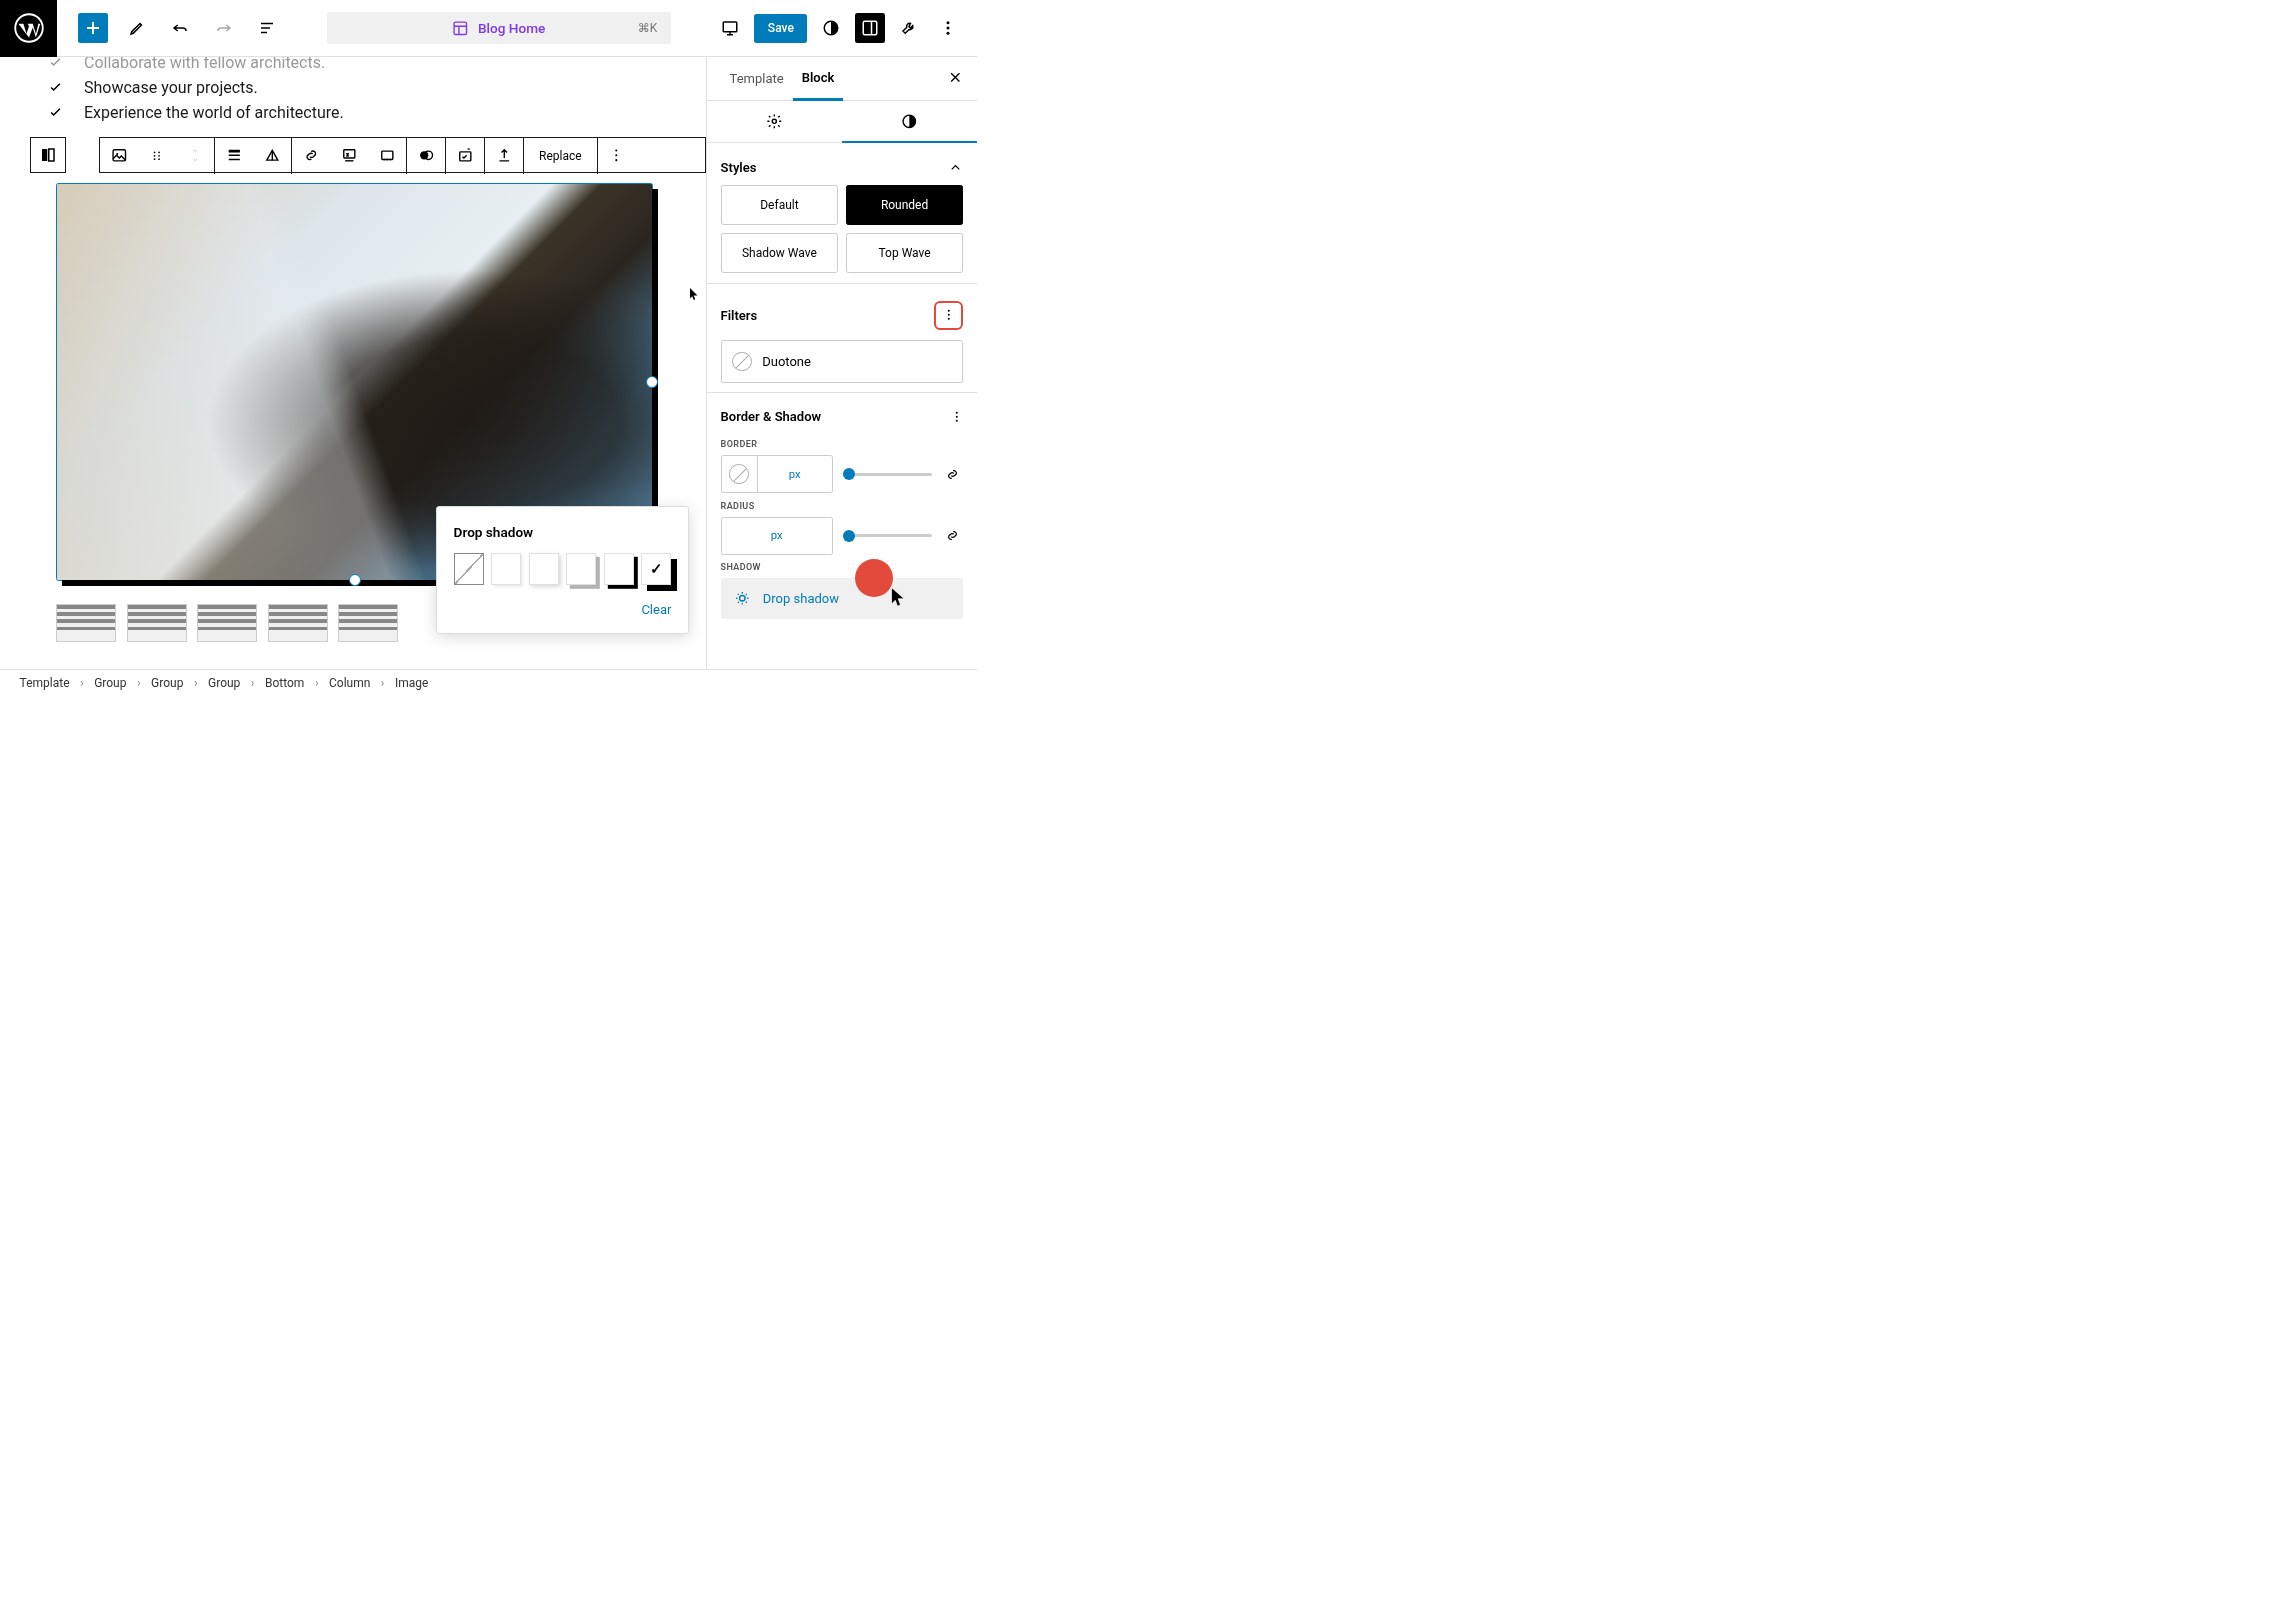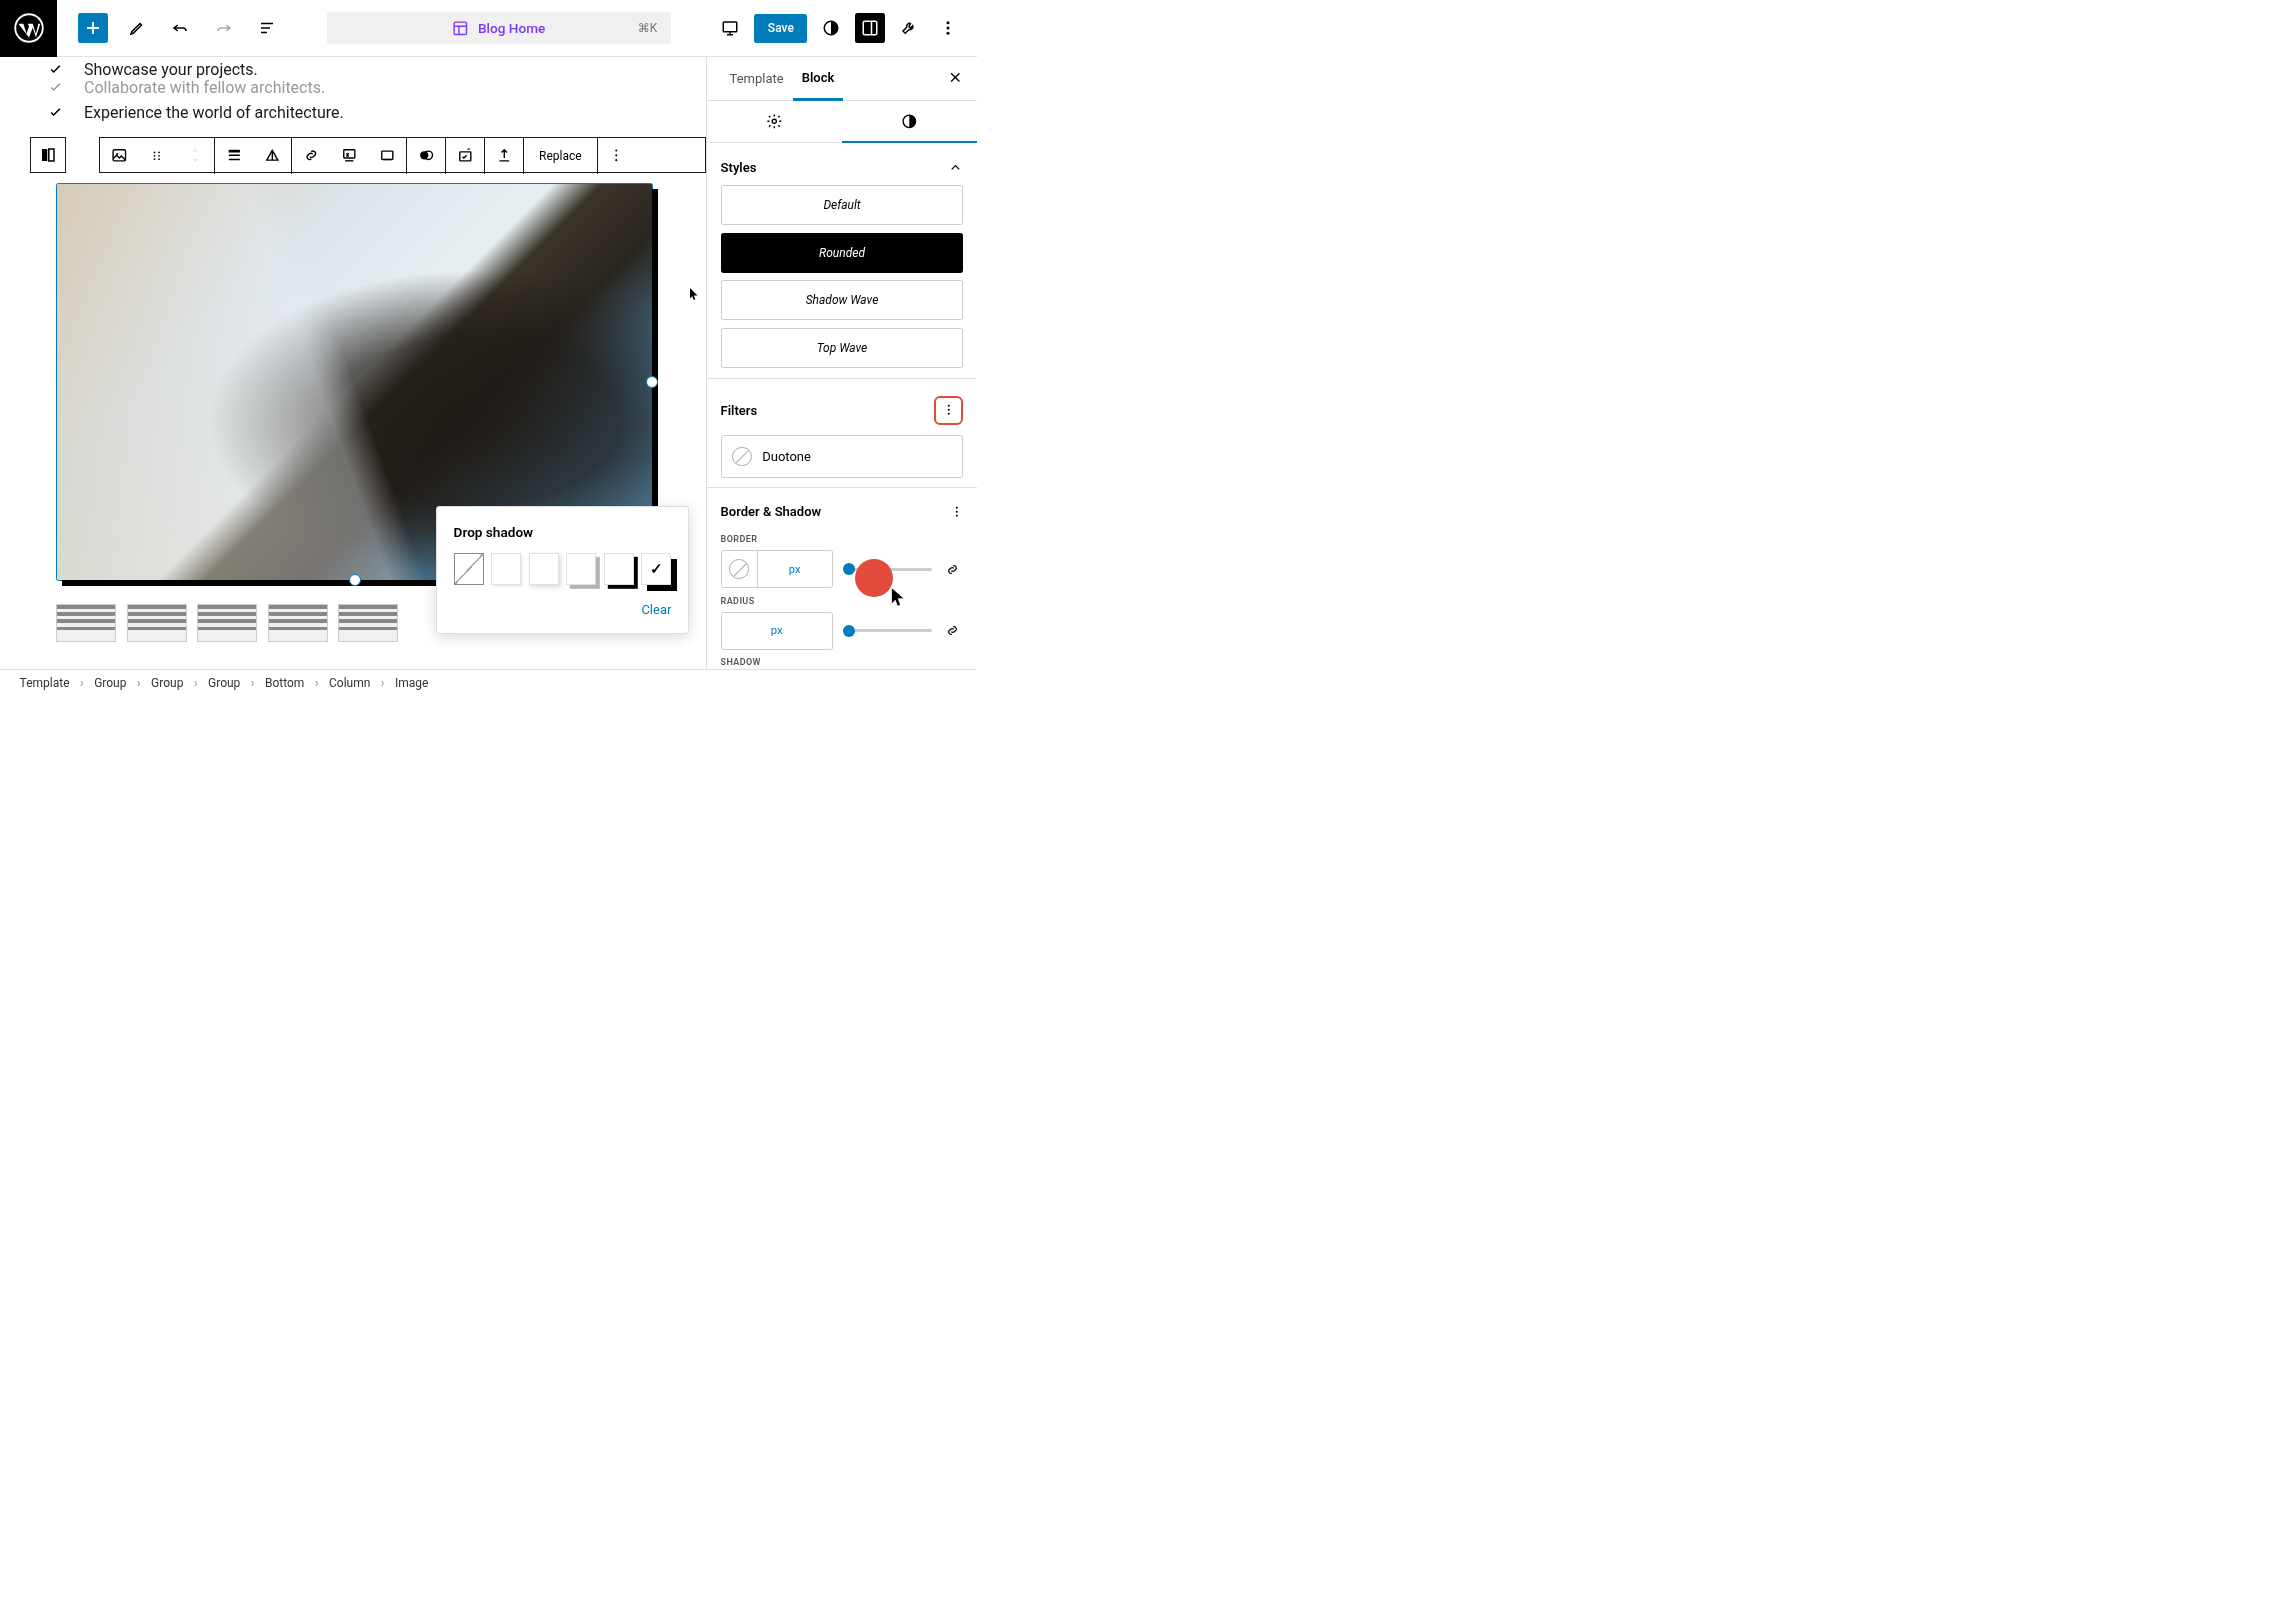--- a/index.html
+++ b/index.html
@@ -81,21 +81,21 @@
 .side-tab { font-size: 13px; padding: 0 9px; height: 44px; display: flex; align-items: center; color: #555; }
 .side-tab.active { color: #000; font-weight: 600; border-bottom: 3px solid #007cba; margin-bottom: -0.8px; }
 .side-close { position: absolute; right: 13.6px; }
 
 .sub-tabs { display: flex; height: 42px; border-bottom: 0.8px solid #e0e0e0; }
 .sub-tab { flex: 1; display: flex; align-items: center; justify-content: center; }
 .sub-tab.active { border-bottom: 2.3px solid #007cba; margin-bottom: -0.8px; }
 
 .panel { padding: 10.5px 13.6px; }
 .panel-header { display: flex; align-items: center; justify-content: space-between; font-size: 13px; font-weight: 600; padding: 6px 0 10.5px 0; }
-.style-grid { display: grid; grid-template-columns: 1fr; gap: 7.5px; font-style: italic; }
+.style-grid { display: grid; grid-template-columns: 1fr 1fr; gap: 7.5px; }
 .style-btn { border: 0.8px solid #ccc; padding: 12px; text-align: center; font-size: 12px; border-radius: 2.3px; background: #fff; }
 .style-btn.active { background: #000; color: #fff; border-color: #000; }
 
 .filters-panel { padding: 9px 13.6px; border-top: 0.8px solid #e0e0e0; }
 .filters-header { display: flex; align-items: center; justify-content: space-between; padding: 7.5px 0 10.5px 0; }
 .filters-title { font-size: 13px; font-weight: 600; }
 .filters-menu { width: 29px; height: 29px; border: 2.3px solid #e24a3b; border-radius: 6px; display: flex; align-items: center; justify-content: center; }
 .duotone-btn { border: 0.8px solid #ccc; padding: 10.5px; display: flex; align-items: center; gap: 10.5px; font-size: 13px; border-radius: 2.3px; }
 .duotone-circle { width: 19.6px; height: 19.6px; border: 0.8px solid #aaa; border-radius: 50%; position: relative; overflow: hidden; }
 .duotone-circle::after { content:""; position:absolute; width: 27px; height: 0.8px; background:#aaa; top:50%; left:-3.8px; transform: rotate(-45deg); }
@@ -206,31 +206,31 @@
           <circle cx="12" cy="19" r="2" fill="#000"></circle>
         </svg>
     </div>
   </div>
 </div>
 
 <div class="main">
 
   <div class="canvas">
     <ul class="check-list">
+      <li class="check-item faded">
+        <svg class="check-icon" viewBox="0 0 24 24">
+            <path d="M5 12l4 4 10-10" fill="none" stroke="#999" stroke-width="2.5"></path>
+          </svg>
+        <span>Collaborate with fellow architects.</span>
+      </li>
       <li class="check-item">
         <svg class="check-icon" viewBox="0 0 24 24">
             <path d="M5 12l4 4 10-10" fill="none" stroke="#000" stroke-width="2.5"></path>
           </svg>
         <span>Showcase your projects.</span>
-      </li>
-      <li class="check-item faded">
-        <svg class="check-icon" viewBox="0 0 24 24">
-            <path d="M5 12l4 4 10-10" fill="none" stroke="#999" stroke-width="2.5"></path>
-          </svg>
-        <span>Collaborate with fellow architects.</span>
       </li>
       <li class="check-item">
         <svg class="check-icon" viewBox="0 0 24 24">
             <path d="M5 12l4 4 10-10" fill="none" stroke="#000" stroke-width="2.5"></path>
           </svg>
         <span>Experience the world of architecture.</span>
       </li>
     </ul>
 
     <div class="block-toolbar-wrap">

